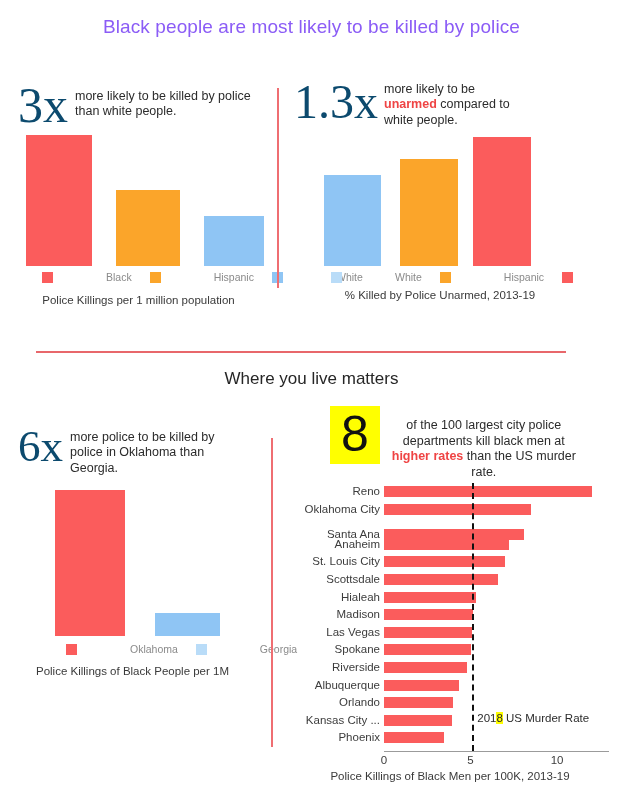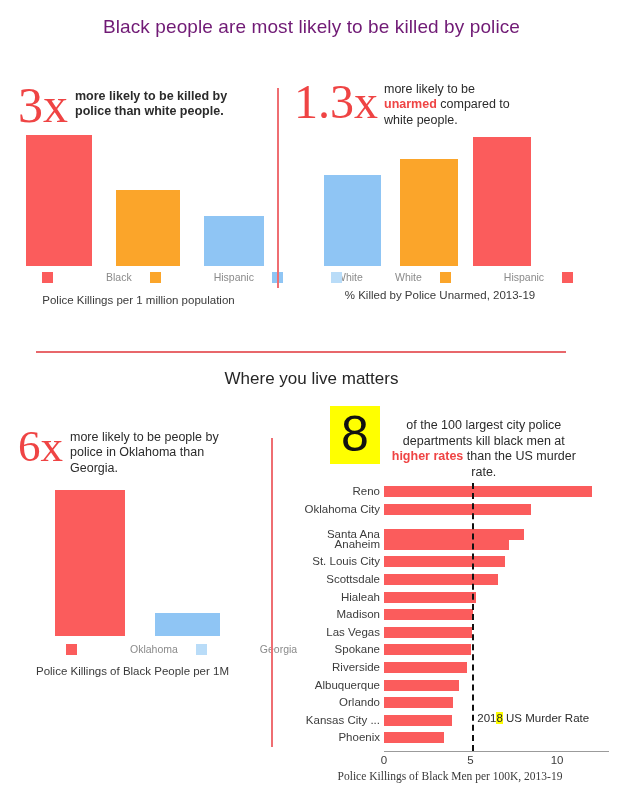--- a/index.html
+++ b/index.html
@@ -16,21 +16,21 @@
     overflow: hidden;
   }
 
   
   #main-title {
     position: absolute;
     left: 0; top: 16px;
     width: 623px;
     text-align: center;
     font-size: 19px;
-    color: #701a75;
+    color: #8b5cf6;
     letter-spacing: 0.1px;
     font-weight: 400;
   }
 
   #section-title {
     position: absolute;
     left: 0; top: 369px;
     width: 623px;
     text-align: center;
     font-size: 17px;
@@ -54,37 +54,37 @@
     background: #ef6e72;
   }
   #vrule-top { left: 277px; top: 88px; height: 200px; }
   #vrule-bottom-left { left: 271px; top: 438px; height: 215px; }
   #vrule-bottom-right { left: 271px; top: 482px; height: 265px; }
 
   
   .callout { position: absolute; }
   .callout .big {
     font-family: "Liberation Serif", serif;
-    color: #ef4444;
+    color: #0c4a6e;
     line-height: 1;
     display: inline-block;
     vertical-align: top;
   }
   .callout .blurb {
     display: inline-block;
     vertical-align: top;
     font-size: 12.5px;
     line-height: 1.22;
     color: #2b2b2b;
   }
   .blurb .hl { color: #ef4444; font-weight: bold; }
 
   #callout-3x { left: 18px; top: 80px; }
   #callout-3x .big { font-size: 50px; }
-  #callout-3x .blurb { width: 180px; padding-top: 9px; padding-left: 7px; font-weight: bold; }
+  #callout-3x .blurb { width: 180px; padding-top: 9px; padding-left: 7px; }
 
   #callout-13x { left: 294px; top: 78px; }
   #callout-13x .big { font-size: 48px; }
   #callout-13x .blurb { width: 140px; padding-top: 4px; padding-left: 6px; }
 
   #callout-6x { left: 18px; top: 424px; }
   #callout-6x .big { font-size: 45px; }
   #callout-6x .blurb { width: 178px; padding-top: 6px; padding-left: 7px; }
 
   
@@ -133,21 +133,21 @@
   #legend-state    { left: 66px;  top: 643px; }
 
   .caption {
     position: absolute;
     font-size: 11.5px;
     color: #3a3a3a;
   }
   #caption-race-rate { left: 0px; top: 294px; width: 277px; text-align: center; }
   #caption-unarmed  { left: 285px; top: 289px; width: 310px; text-align: center; }
   #caption-state    { left: 0px; top: 665px; width: 265px; text-align: center; }
-  #caption-cities   { left: 285px; top: 770px; width: 330px; text-align: center; font-family: Liberation Serif, serif; }
+  #caption-cities   { left: 285px; top: 770px; width: 330px; text-align: center; }
 
   
   #chart-cities {
     position: absolute;
     left: 281px; top: 483px;
     width: 330px; height: 290px;
   }
   .hrow {
     position: absolute;
     left: 0;
@@ -255,21 +255,21 @@
     <i class="swatch" style="background:#fb5c5c;"></i>
     <span>Black</span>
   </span>
 </div>
 <div id="caption-unarmed" class="caption">% Killed by Police Unarmed, 2013-19</div>
 
 <div id="section-divider"></div>
 <div id="section-title">Where you live matters</div>
 
 <div id="callout-6x" class="callout">
-  <span class="big">6x</span><span class="blurb">more likely to be people by police in Oklahoma than Georgia.</span>
+  <span class="big">6x</span><span class="blurb">more police to be killed by police in Oklahoma than Georgia.</span>
 </div>
 
 <div id="chart-state" class="colchart">
   <div class="cbar" style="left:0px; width:70px; height:146px; background:#fb5c5c;"></div>
   <div class="cbar" style="left:100px; width:65px; height:23px; background:#8fc5f4;"></div>
 </div>
 <div id="legend-state" class="legend">
   <span class="lg-item">
     <i class="swatch" style="background:#fb5c5c;"></i>
     <span>Oklahoma</span>

